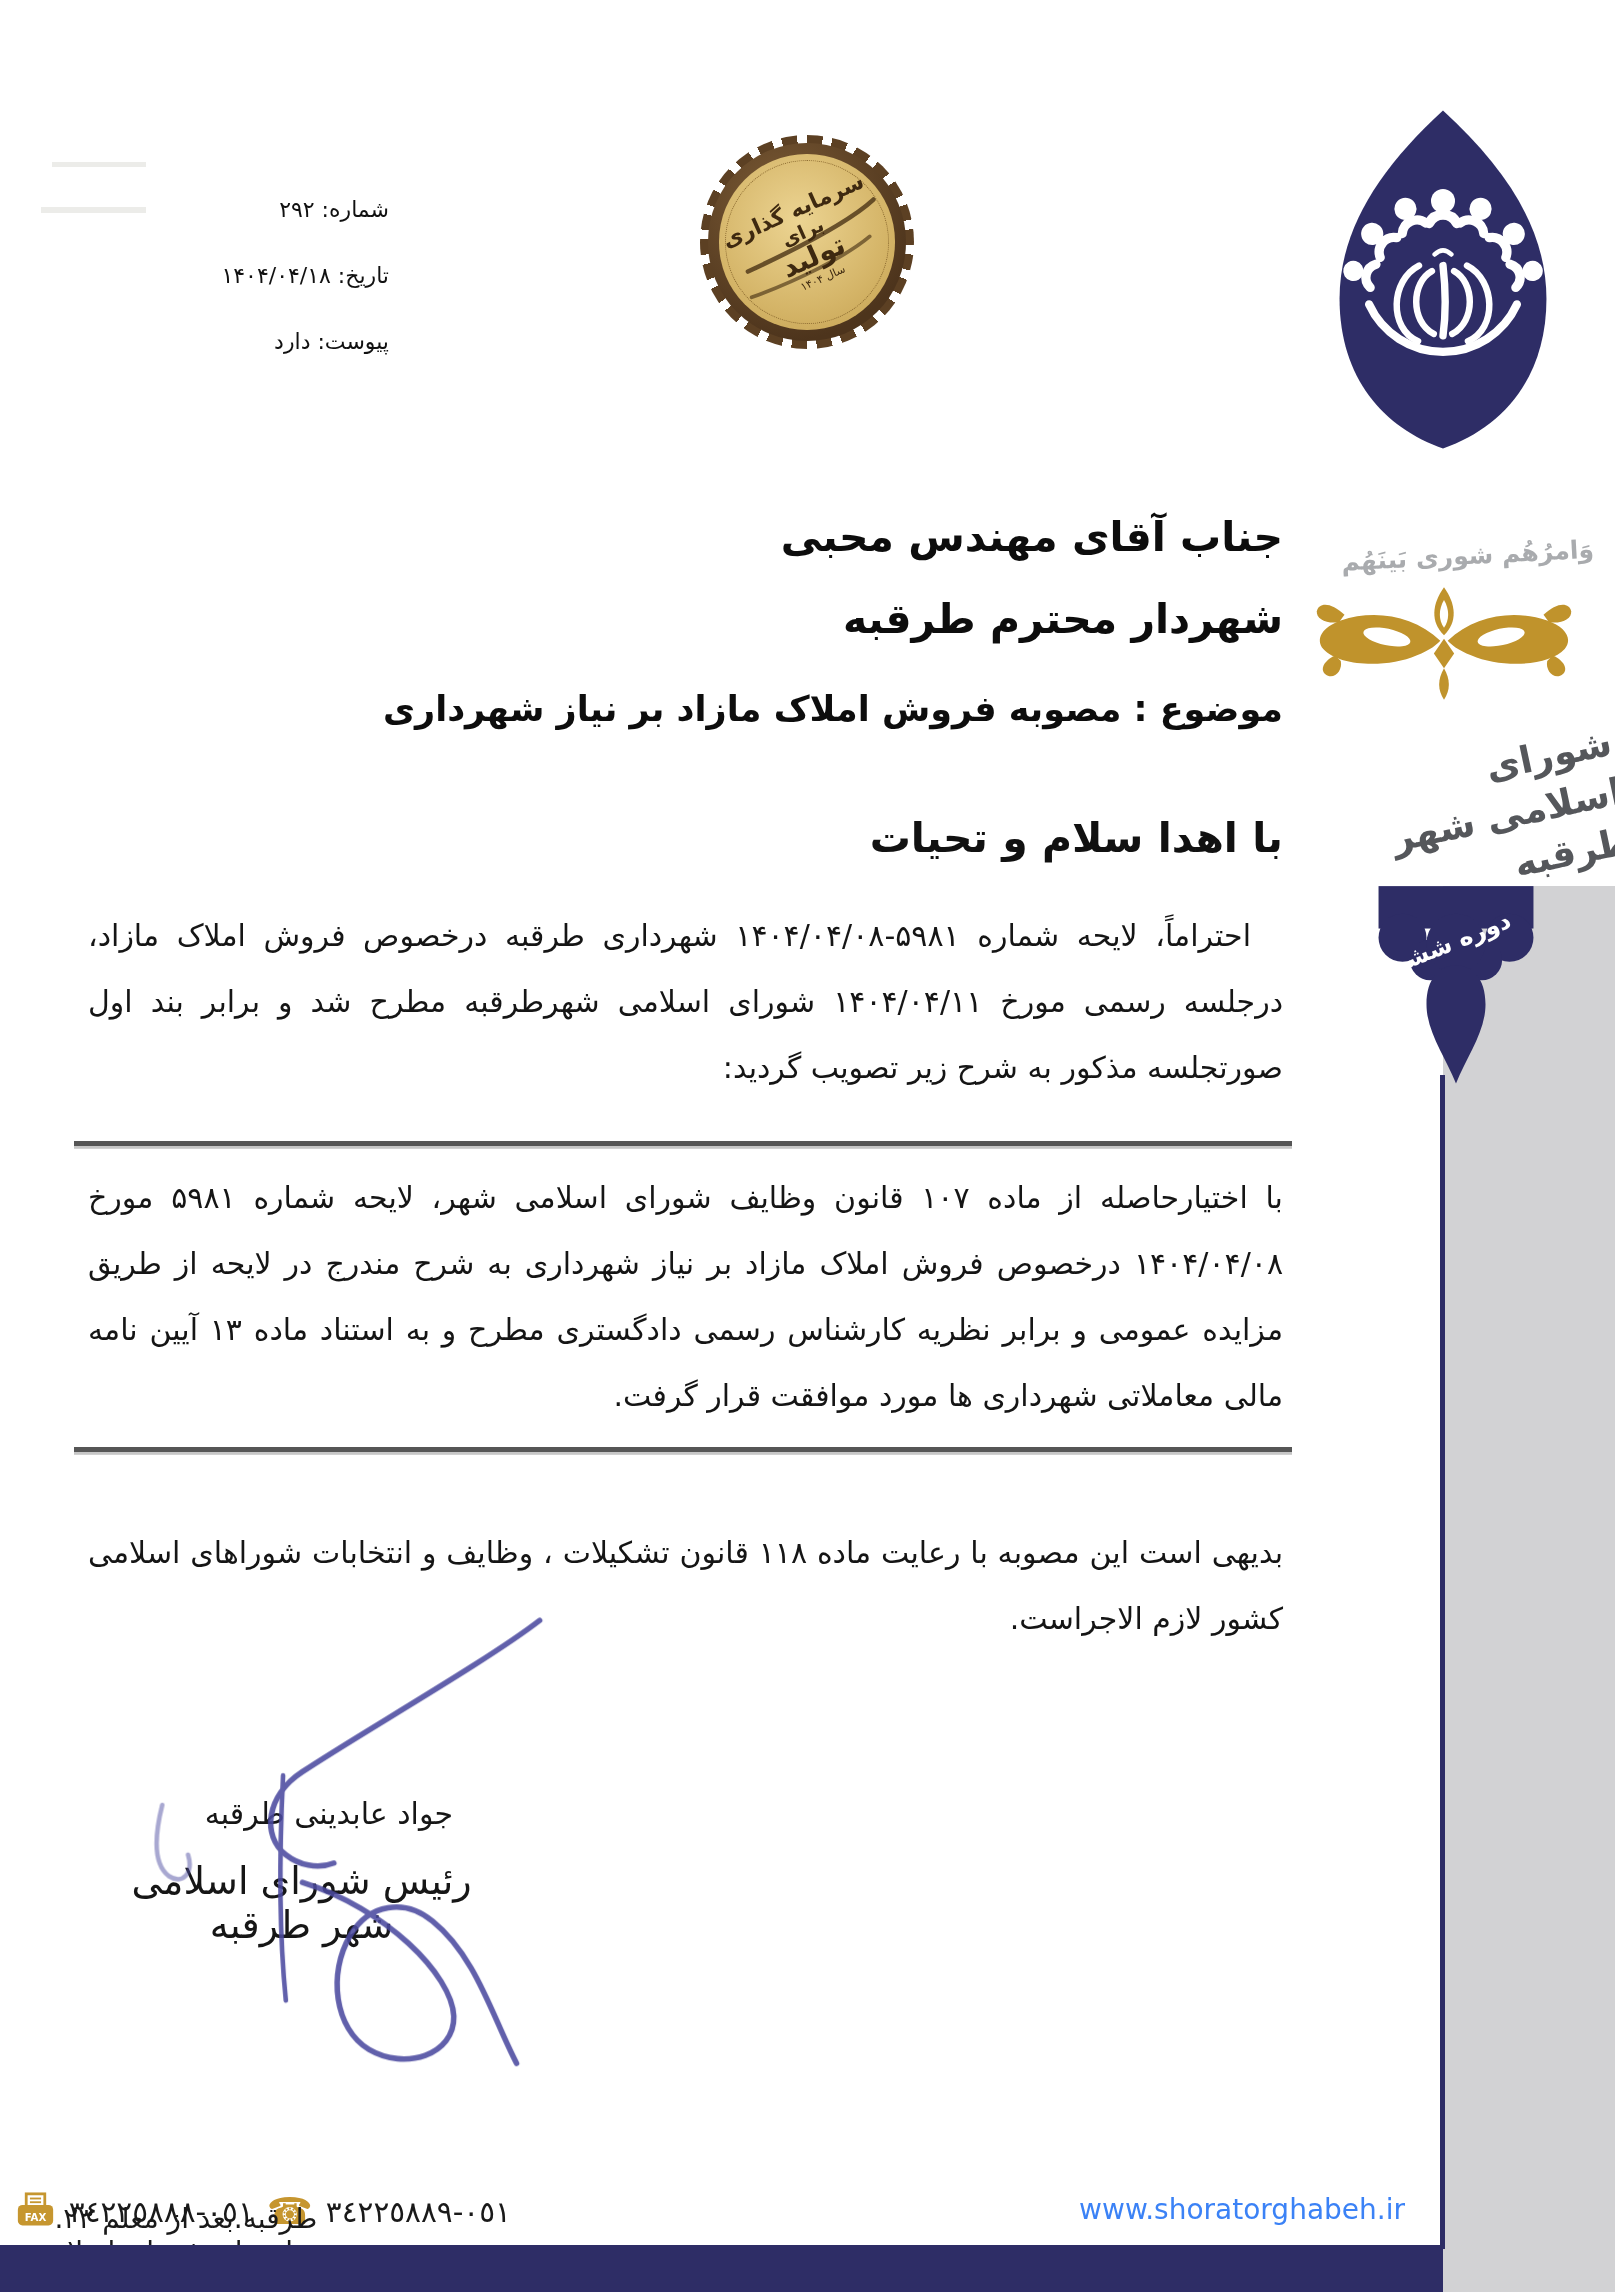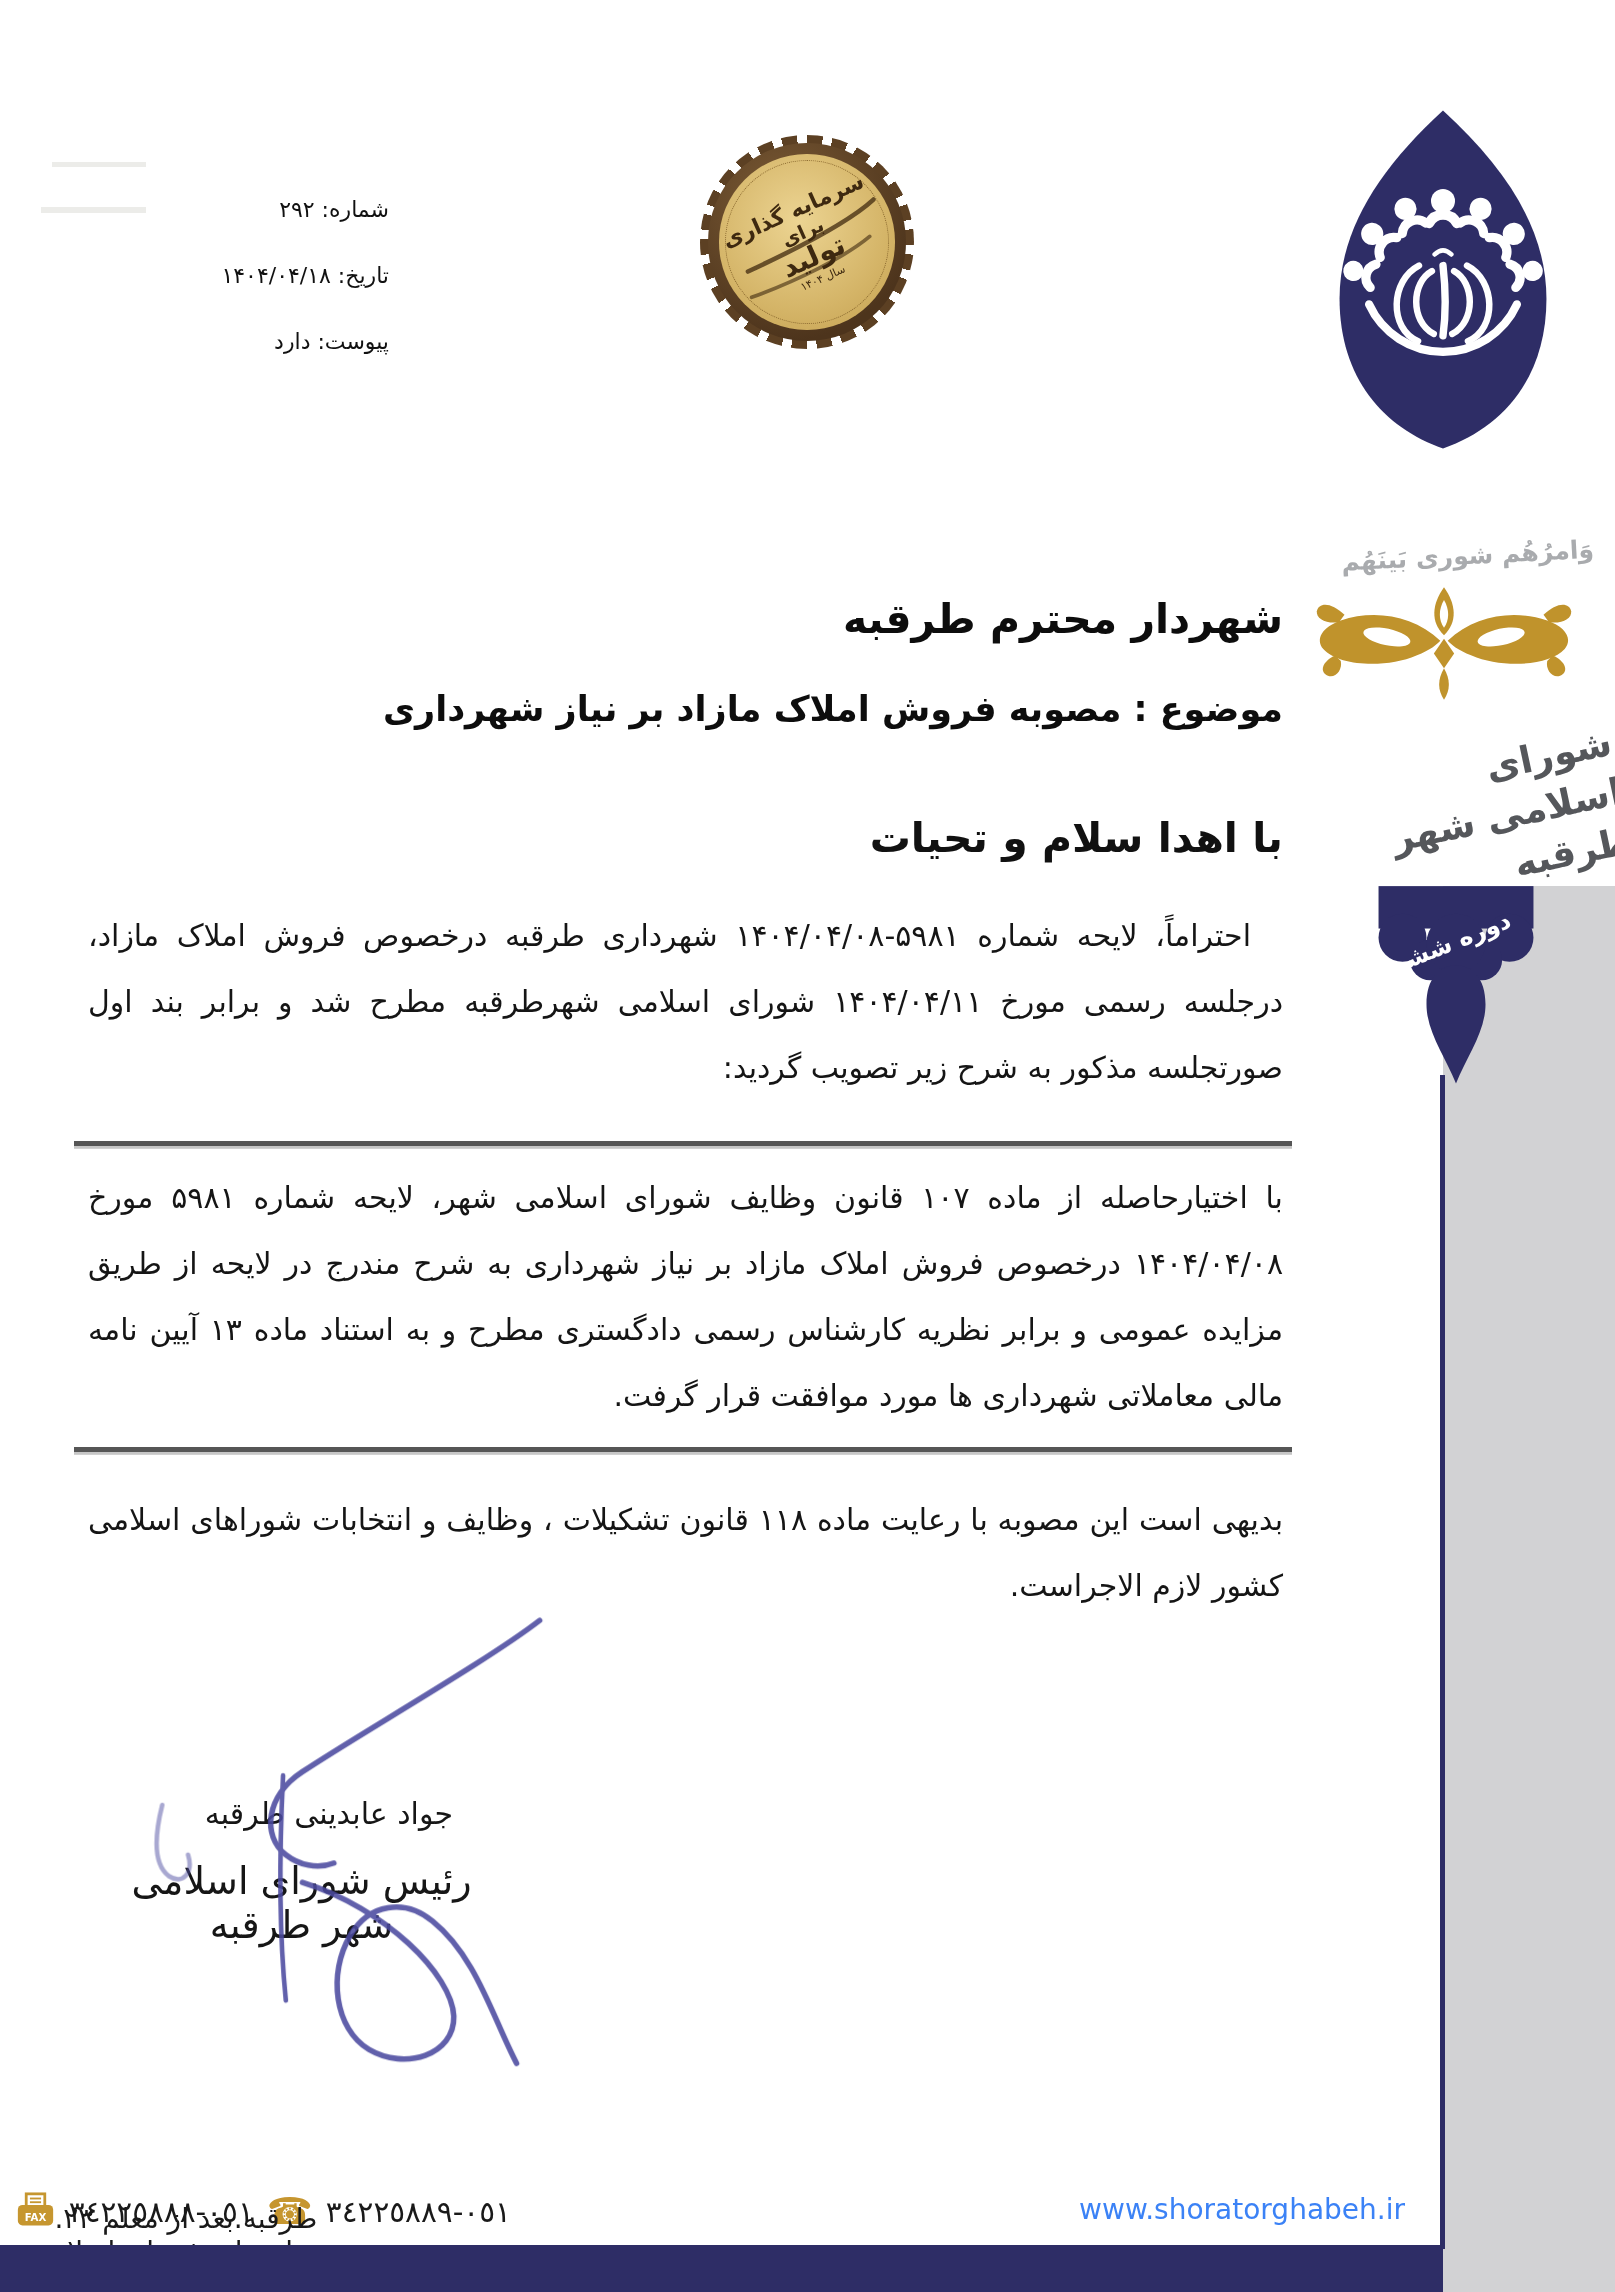--- a/index.html
+++ b/index.html
@@ -33,21 +33,21 @@
   .dome{left:1373px;top:886px;}
   .sidebar-line{left:1440px;top:1075px;width:4.6px;height:1174px;background:#2e2d66;}
   
   .addr1{left:88px;top:513px;width:1195px;text-align:right;font-size:41px;font-weight:bold;color:#0d0d0d;}
   .addr2{left:88px;top:595px;width:1195px;text-align:right;font-size:41px;font-weight:bold;color:#0d0d0d;}
   .subject{left:88px;top:689px;width:1195px;text-align:right;font-size:35px;font-weight:bold;color:#0d0d0d;}
   .greeting{left:88px;top:814px;width:1195px;text-align:right;font-size:41px;font-weight:bold;color:#111;}
   .para{left:88px;width:1195px;font-size:30px;line-height:66px;text-align:justify;text-align-last:right;color:#151515;}
   .p1{top:903px;text-indent:32px;}
   .p2{top:1165px;}
-  .p3{top:1487px;}
+  .p3{top:1520px;}
   .rule{left:74px;width:1218px;height:4.6px;background:#565656;box-shadow:0 2.8px 0 #c6c6c6;}
   .rule1{top:1141px;}
   .rule2{top:1447px;}
   
   .sig-name{left:148px;top:1796px;width:305px;font-size:30px;color:#161616;}
   .sig-title{left:102px;top:1859px;width:399px;text-align:center;font-size:38px;color:#161616;}
   .sig-svg{left:127px;top:1613px;pointer-events:none;}
   
   .footer1{left:14.8px;top:2167px;direction:ltr;display:flex;align-items:center;gap:13px;font-size:29.5px;color:#191919;margin-top:25px;}
   .footer1 .num{direction:ltr;unicode-bidi:embed;}
@@ -165,20 +165,21 @@
         <circle cx="148" cy="56" r="26"></circle>
       <circle cx="62" cy="80" r="22"></circle>
         <circle cx="118" cy="80" r="22"></circle>
       <circle cx="90" cy="62" r="32"></circle>
       <path d="M90,214 C78,184 58,158 58,128 C58,100 72,86 90,86 C108,86 122,100 122,128 C122,158 102,184 90,214 Z"></path>
     </g>
     <text transform="translate(86,70) rotate(-22)" text-anchor="middle" fill="#ffffff" font-size="26" font-weight="bold" direction="rtl">دوره ششم</text>
   </svg>
   <div class="abs sidebar-line"></div>
 
+  <div class="abs addr1">جناب آقای مهندس محبی</div>
   <div class="abs addr2">شهردار محترم طرقبه</div>
   <div class="abs subject">موضوع : مصوبه فروش املاک مازاد بر نیاز شهرداری</div>
   <div class="abs greeting">با اهدا سلام و تحیات</div>
 
   <div class="abs para p1">احتراماً، لایحه شماره ۵۹۸۱-۱۴۰۴/۰۴/۰۸ شهرداری طرقبه درخصوص فروش املاک مازاد، درجلسه رسمی مورخ ۱۴۰۴/۰۴/۱۱ شورای اسلامی شهرطرقبه مطرح شد و برابر بند اول صورتجلسه مذکور به شرح زیر تصویب گردید:</div>
   <div class="abs rule rule1"></div>
   <div class="abs para p2">با اختیارحاصله از ماده ۱۰۷ قانون وظایف شورای اسلامی شهر، لایحه شماره ۵۹۸۱ مورخ ۱۴۰۴/۰۴/۰۸ درخصوص فروش املاک مازاد بر نیاز شهرداری به شرح مندرج در لایحه از طریق مزایده عمومی و برابر نظریه کارشناس رسمی دادگستری مطرح و به استناد ماده ۱۳ آیین نامه مالی معاملاتی شهرداری ها مورد موافقت قرار گرفت.</div>
   <div class="abs rule rule2"></div>
   <div class="abs para p3">بدیهی است این مصوبه با رعایت ماده ۱۱۸ قانون تشکیلات ، وظایف و انتخابات شوراهای اسلامی کشور لازم الاجراست.</div>
 

